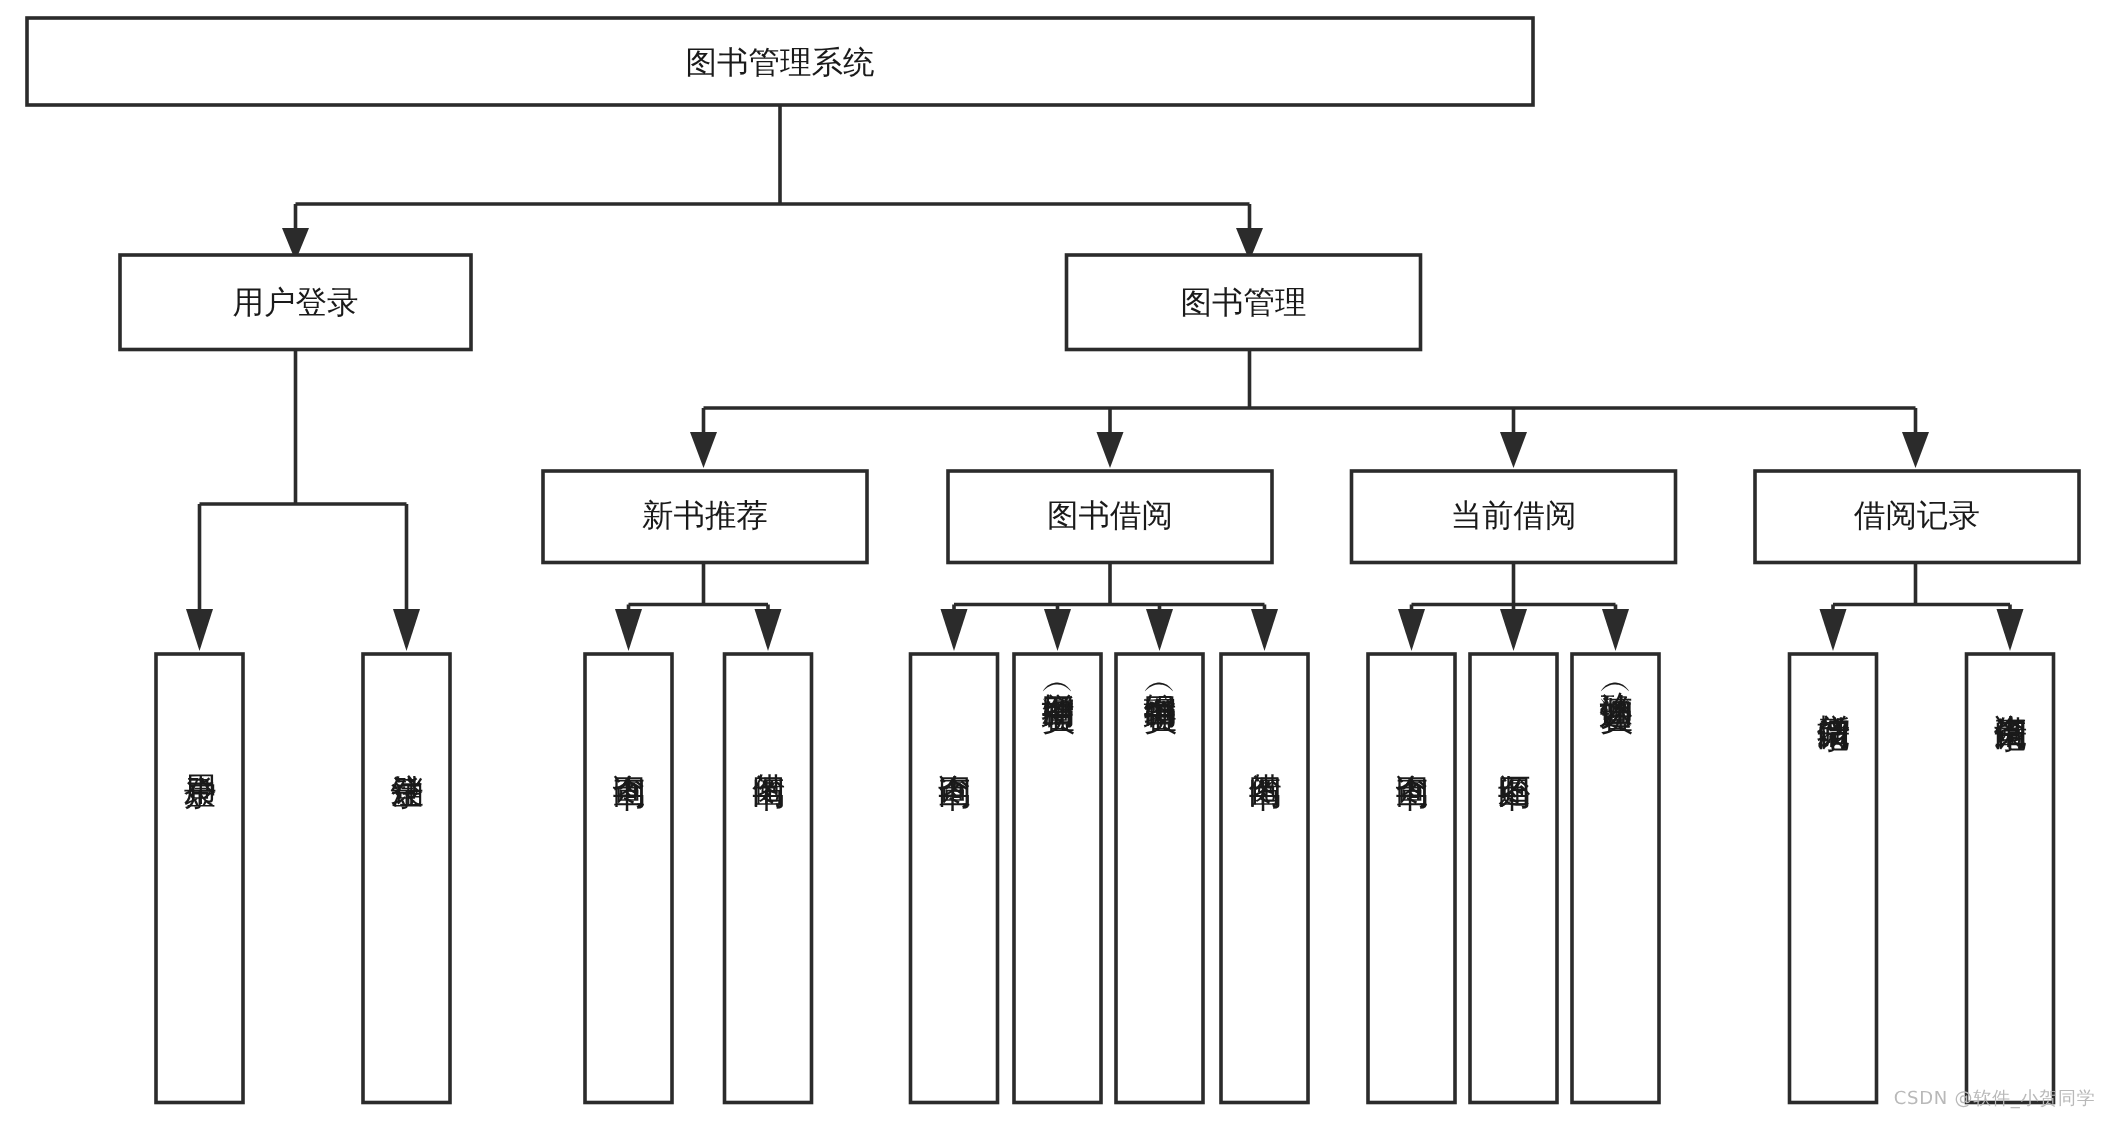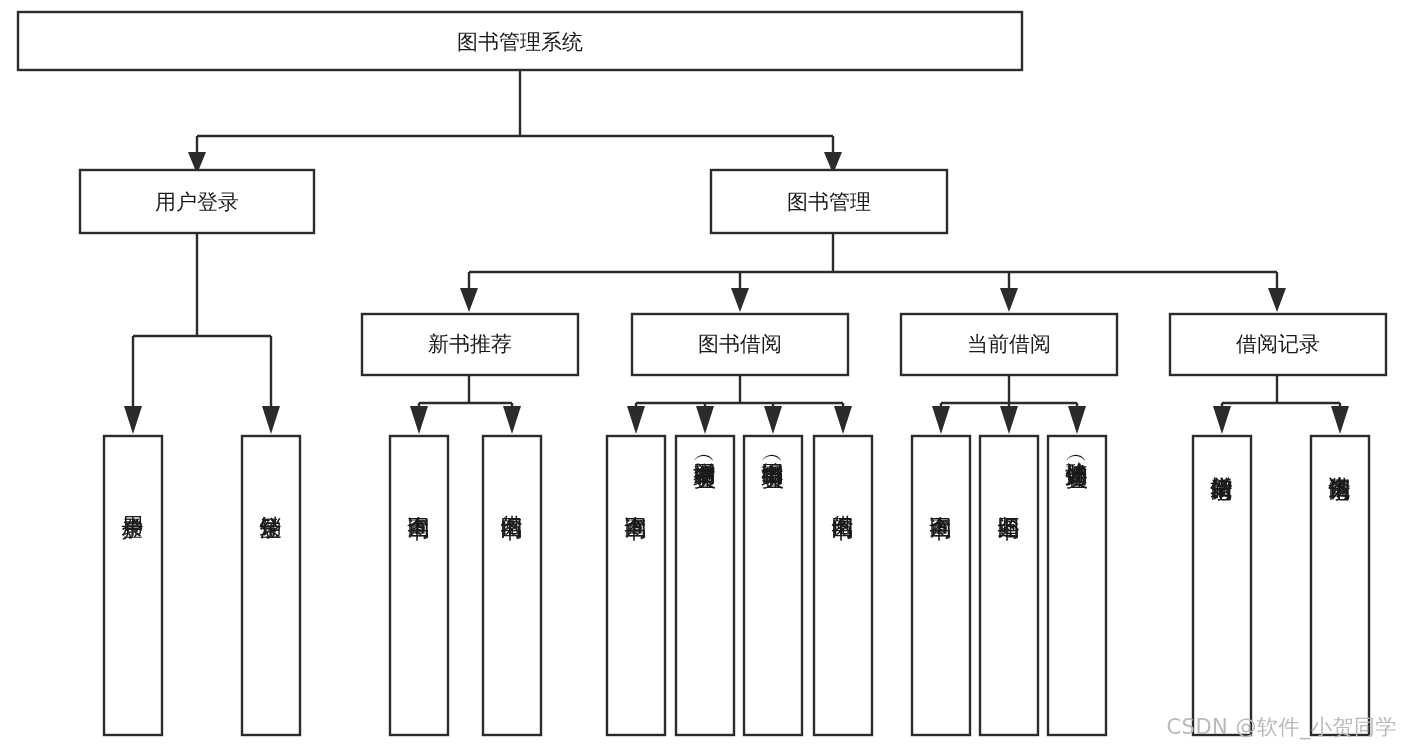--- a/index.html
+++ b/index.html
@@ -61,21 +61,21 @@
     line-height: 1.05;
     color: #1a1a1a;
     letter-spacing: 1px;
     white-space: nowrap;
   }
   .watermark {
     position: absolute;
     right: 8px;
     bottom: 6px;
     font-family: "DejaVu Sans", "Liberation Sans", sans-serif;
-    font-size: 21px;
+    font-size: 12px;
     color: #b9b9b9;
     white-space: nowrap;
     letter-spacing: 0.5px;
   }
 </style>
 </head>
 <body>
 
 <div id="diagram-root">
 

